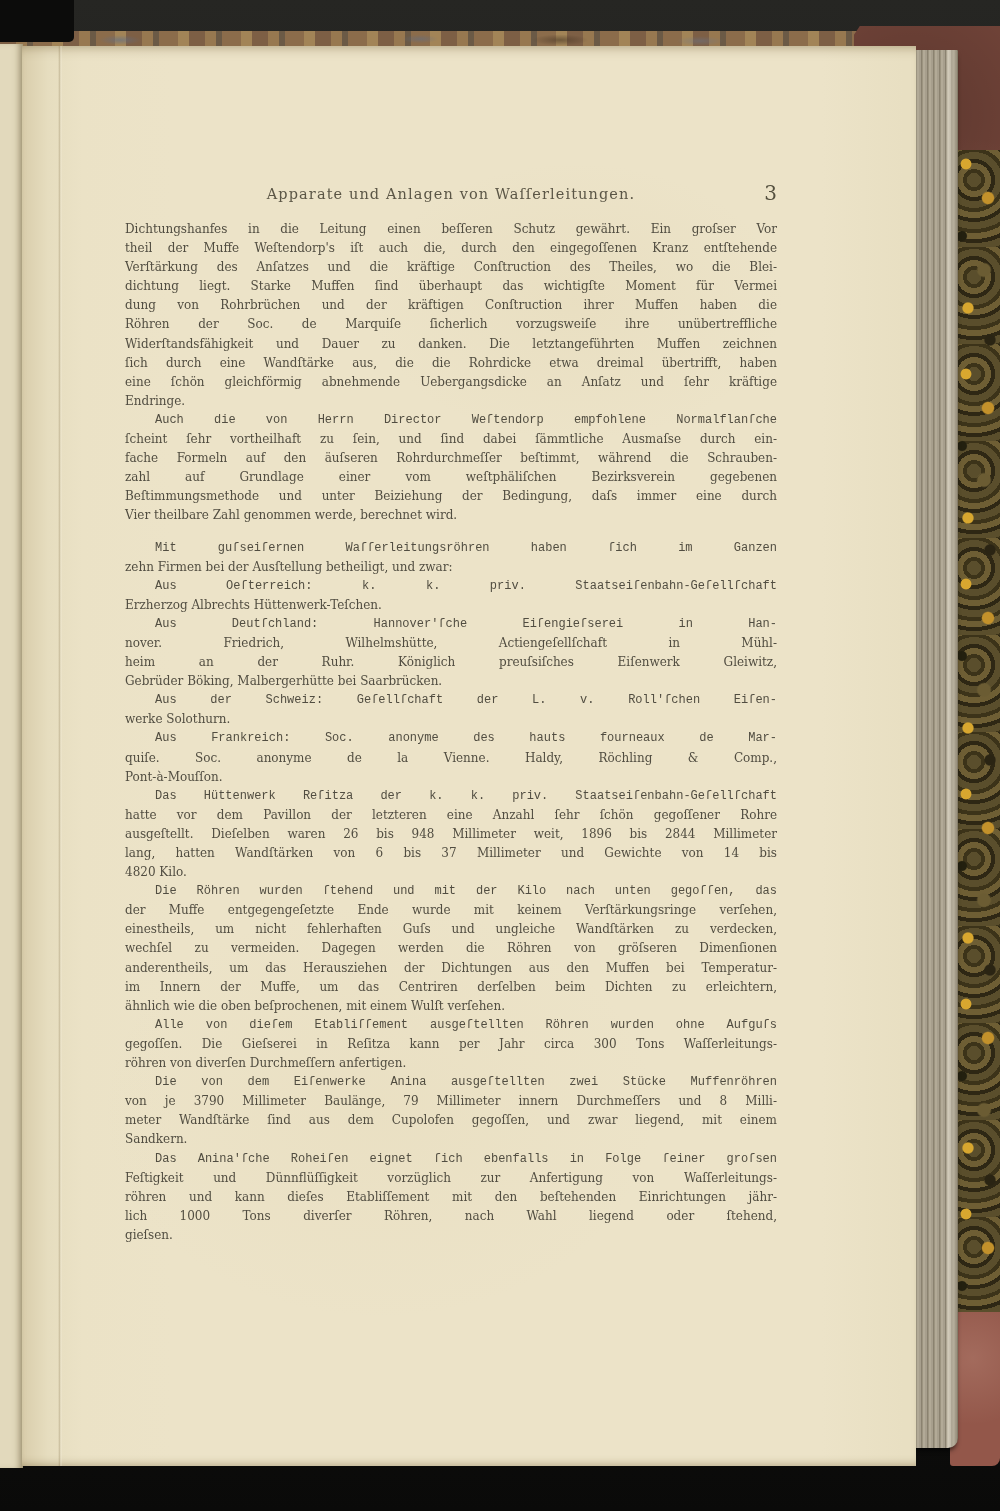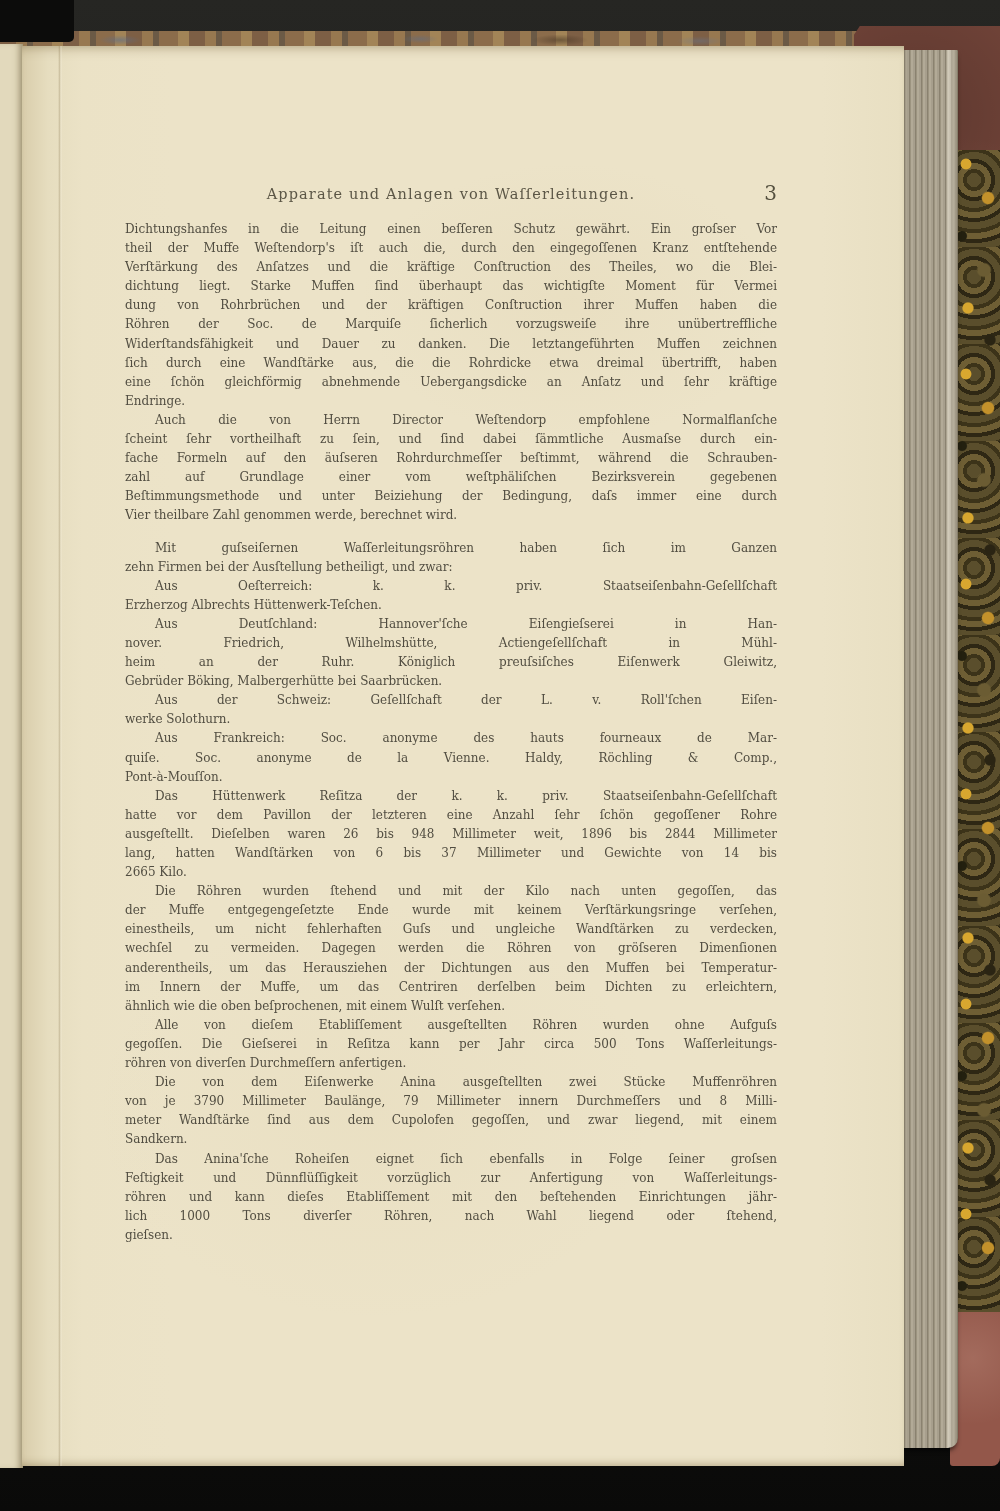--- a/index.html
+++ b/index.html
@@ -69,20 +69,21 @@
   }
 
   
   .page{
     position:absolute;left:22px;top:46px;width:882px;height:1420px;
     background:
       radial-gradient(ellipse 300px 200px at 62% 18%, rgba(205,185,135,.10), transparent 70%),
       radial-gradient(ellipse 400px 300px at 40% 75%, rgba(205,185,135,.08), transparent 70%),
       linear-gradient(90deg,#d9cdab 0px,#e6ddbf 26px,#ebe2c6 60px,#ece3c8 150px,#ece3c8 800px,#e8dfc2 882px);
     box-shadow:inset 0 10px 12px -9px rgba(110,90,50,.5), inset 0 -9px 10px -8px rgba(110,90,50,.45);
+    padding-left:12px;
   }
   
   .page::before{
     content:"";position:absolute;left:36px;top:0;width:4px;height:100%;
     background:linear-gradient(90deg,transparent,rgba(120,100,60,.25) 40%,rgba(250,245,230,.4) 75%,transparent);
   }
 
   .text-area{position:absolute;left:103px;top:140px;width:652px;}
 
   .running-header{
@@ -91,21 +92,21 @@
   }
   .page-number{
     position:absolute;right:0;top:-5px;
     font-size:20px;letter-spacing:0;color:#54503f;
   }
 
   .body-text{margin-top:18px;font-size:12px;line-height:19.1px;color:#514d41;}
   .line{min-height:19.1px;}
   .line.j{text-align:justify;text-align-last:justify;}
   .line.last{text-align:left;}
-  .line.indent{text-indent:30px;}
+  .line.indent{text-indent:30px;font-family:Liberation Mono, monospace;}
   .para.space-before{margin-top:13px;}
 </style>
 </head>
 <body>
 
 <div class="scene">
 
   <div class="top-edge-strip"></div>
   <div class="dark-blob"></div>
 
@@ -164,34 +165,34 @@
           <div class="para">
             <div class="line j indent">Aus Frankreich: Soc. anonyme des hauts fourneaux de Mar-</div>
             <div class="line j">quiſe. Soc. anonyme de la Vienne. Haldy, Röchling &amp; Comp.,</div>
             <div class="line last">Pont-à-Mouſſon.</div>
           </div>
           <div class="para">
             <div class="line j indent">Das Hüttenwerk Reſitza der k. k. priv. Staatseiſenbahn-Geſellſchaft</div>
             <div class="line j">hatte vor dem Pavillon der letzteren eine Anzahl ſehr ſchön gegoſſener Rohre</div>
             <div class="line j">ausgeſtellt. Dieſelben waren 26 bis 948 Millimeter weit, 1896 bis 2844 Millimeter</div>
             <div class="line j">lang, hatten Wandſtärken von 6 bis 37 Millimeter und Gewichte von 14 bis</div>
-            <div class="line last">2665 Kilo.</div>
+            <div class="line last">4820 Kilo.</div>
           </div>
           <div class="para">
             <div class="line j indent">Die Röhren wurden ſtehend und mit der Kilo nach unten gegoſſen, das</div>
             <div class="line j">der Muffe entgegengeſetzte Ende wurde mit keinem Verſtärkungsringe verſehen,</div>
             <div class="line j">einestheils, um nicht fehlerhaften Guſs und ungleiche Wandſtärken zu verdecken,</div>
             <div class="line j">wechſel zu vermeiden. Dagegen werden die Röhren von gröſseren Dimenſionen</div>
             <div class="line j">anderentheils, um das Herausziehen der Dichtungen aus den Muffen bei Temperatur-</div>
             <div class="line j">im Innern der Muffe, um das Centriren derſelben beim Dichten zu erleichtern,</div>
             <div class="line last">ähnlich wie die oben beſprochenen, mit einem Wulſt verſehen.</div>
           </div>
           <div class="para">
             <div class="line j indent">Alle von dieſem Etabliſſement ausgeſtellten Röhren wurden ohne Aufguſs</div>
-            <div class="line j">gegoſſen. Die Gieſserei in Reſitza kann per Jahr circa 500 Tons Waſſerleitungs-</div>
+            <div class="line j">gegoſſen. Die Gieſserei in Reſitza kann per Jahr circa 300 Tons Waſſerleitungs-</div>
             <div class="line last">röhren von diverſen Durchmeſſern anfertigen.</div>
           </div>
           <div class="para">
             <div class="line j indent">Die von dem Eiſenwerke Anina ausgeſtellten zwei Stücke Muffenröhren</div>
             <div class="line j">von je 3790 Millimeter Baulänge, 79 Millimeter innern Durchmeſſers und 8 Milli-</div>
             <div class="line j">meter Wandſtärke ſind aus dem Cupolofen gegoſſen, und zwar liegend, mit einem</div>
             <div class="line last">Sandkern.</div>
           </div>
           <div class="para">
             <div class="line j indent">Das Anina'ſche Roheiſen eignet ſich ebenfalls in Folge ſeiner groſsen</div>

